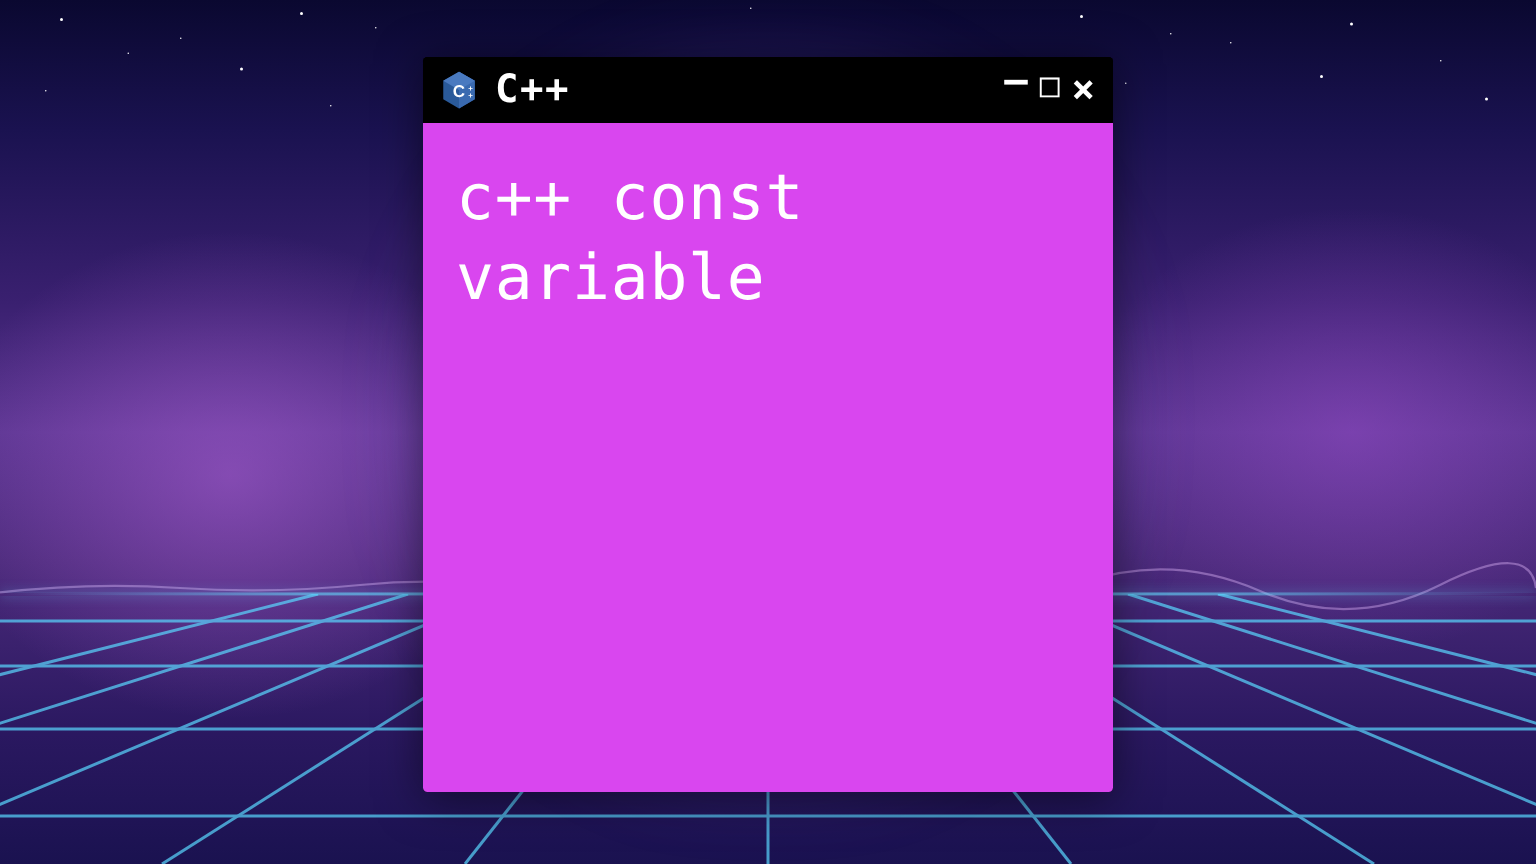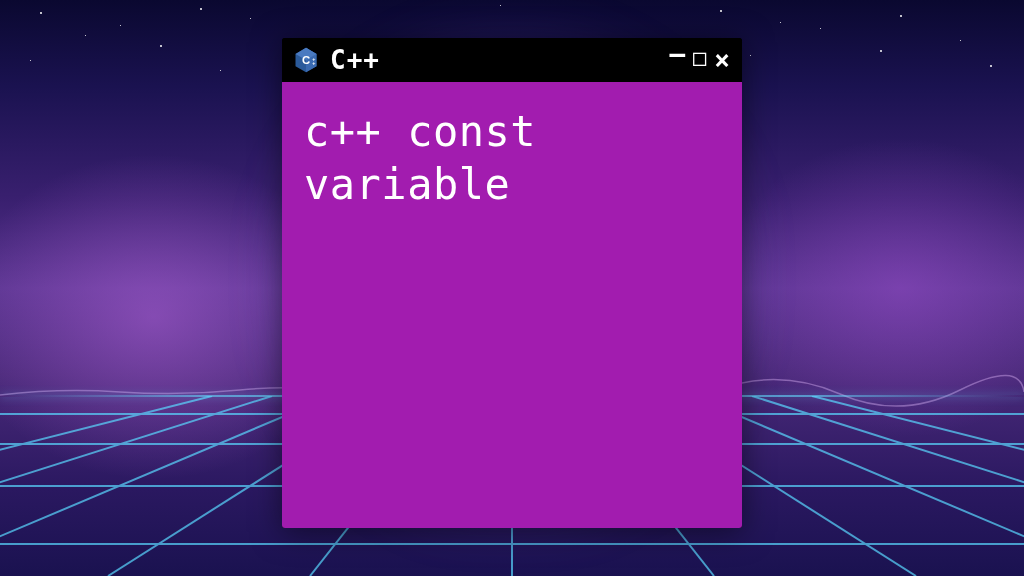--- a/index.html
+++ b/index.html
@@ -150,21 +150,21 @@
       font-size: 22px;
       position: relative;
       top: -2px;
     }
     
     .control-close {
       font-size: 26px;
     }
     
     .window-body {
-      background: #a21caf;
+      background: #d946ef;
       height: calc(100% - 44px);
       padding: 24px 22px;
     }
     
     .body-text {
       color: #fff;
       font-family: "DejaVu Sans Mono", "Consolas", "Courier New", monospace;
       font-size: 42px;
       line-height: 1.25;
       white-space: pre-line;

